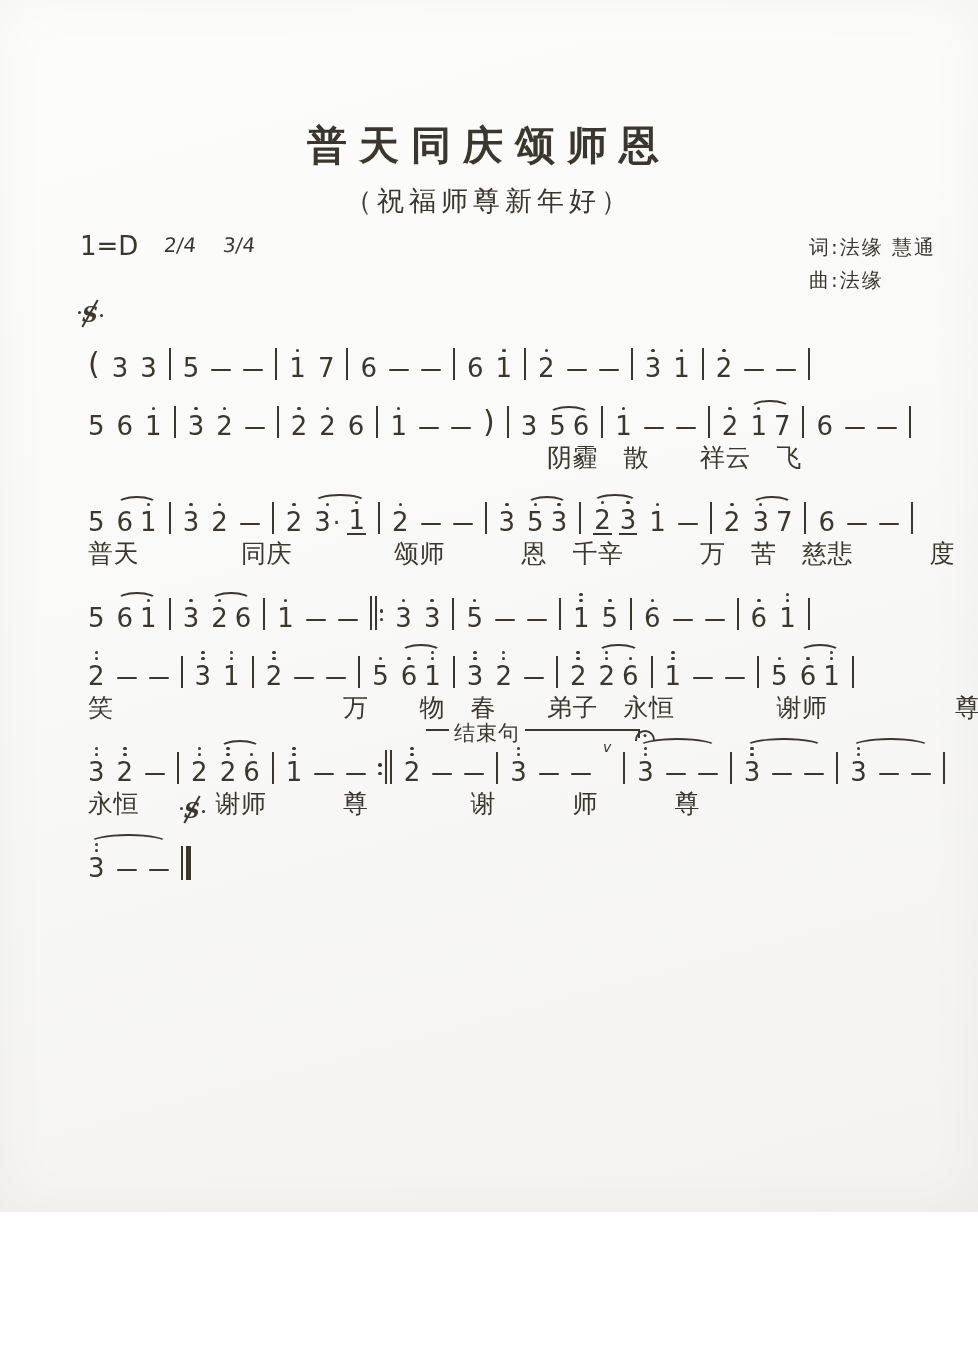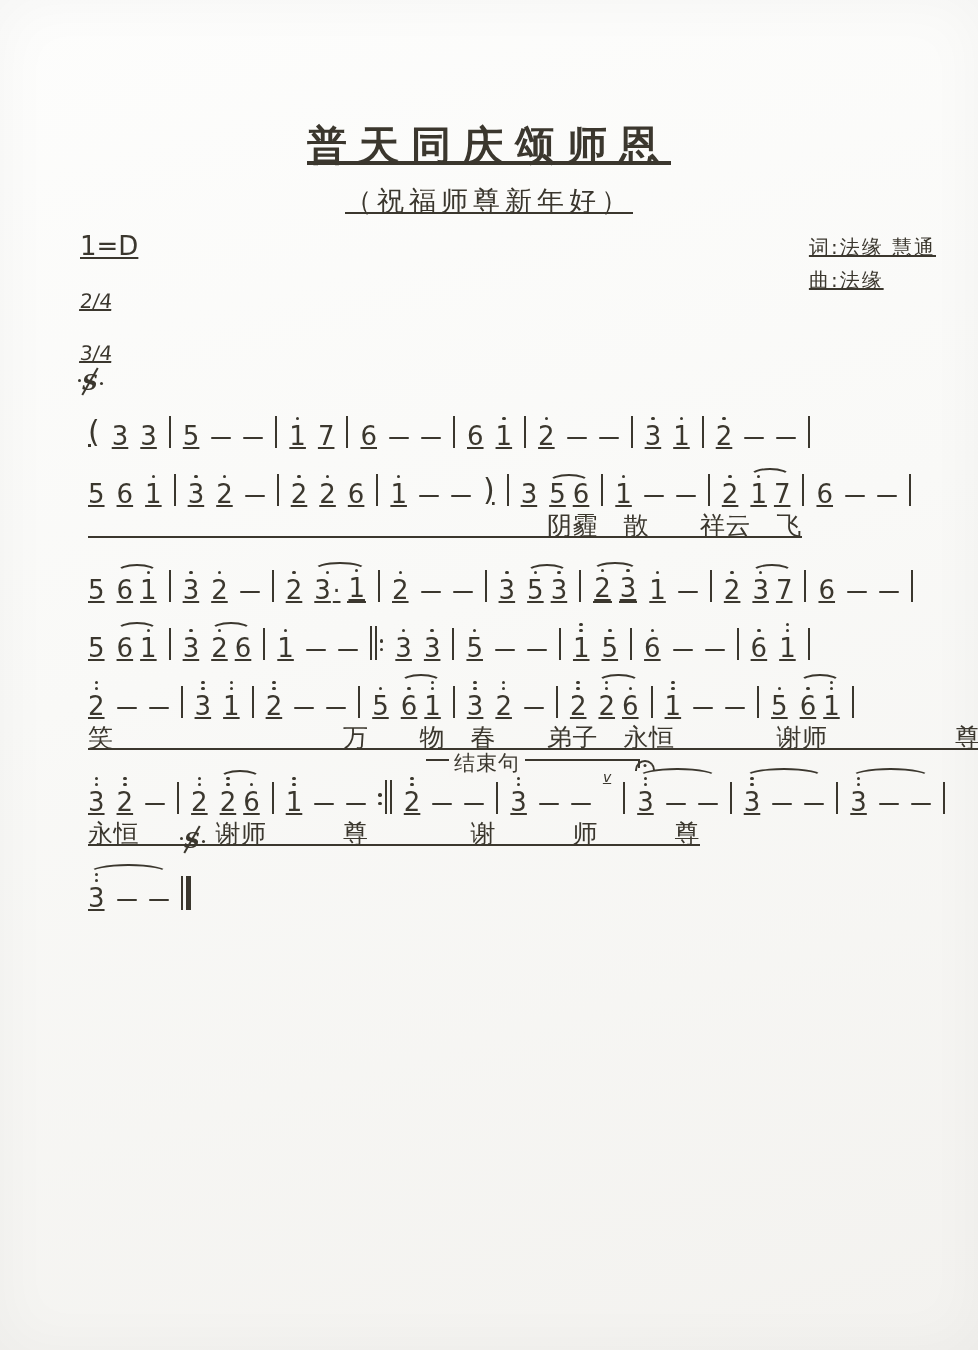--- a/index.html
+++ b/index.html
@@ -1,27 +1,27 @@
 <!DOCTYPE html>
 <html><head>
 <meta charset="utf-8">
 <style>
   :root { --ink:#3b372e; --paper:#f8f7f5; }
   html,body { margin:0; padding:0; }
   body { width:978px; height:1350px; overflow:hidden;
          font-family:"DejaVu Sans", sans-serif; color:var(--ink); }
-  .page { position:relative; width:978px; height:1350px;
+  .page { position:relative; width:978px; height:1212px;
           background:linear-gradient(165deg,#fdfdfc 0%,#f9f9f7 45%,#f3f2ef 100%);
-          box-shadow:inset 0 0 60px rgba(0,0,0,0.035);text-decoration:underline; }
+          box-shadow:inset 0 0 60px rgba(0,0,0,0.035); }
   .title { margin:0 auto; padding-top:118px; text-align:center;
            font-size:40px; font-weight:600; letter-spacing:12px; }
   .subtitle { margin-top:10px; text-align:center; font-size:27px; letter-spacing:5px; }
   .meta { display:flex; justify-content:space-between; align-items:flex-start;
           padding:12px 42px 0 80px; }
-  .keysig { display:flex; align-items:flex-start; gap:26px; font-size:26px;flex-direction:column; }
+  .keysig { display:flex; align-items:flex-start; gap:26px; font-size:26px; }
   .meter { font-size:20px; margin-top:2px; transform:skewX(-6deg); }
   .credits { font-size:20px; line-height:1.65; letter-spacing:2px; }
   .score { padding:26px 20px 0 88px; }
   .lrow { padding-top:8px; position:relative; }
   .mline { display:flex; align-items:flex-end; gap:12px; height:50px; position:relative; }
   .note { display:inline-flex; flex-direction:column; align-items:center;
           justify-content:flex-end; position:relative; min-width:14px; }
   .drow { display:flex; align-items:flex-end; }
   .d { font-size:26px; line-height:1; }
   .ul { border-bottom:2px solid var(--ink); padding:0 1px; }
@@ -481,20 +481,21 @@
           <span class="bar"></span>
           <span class="note">
             <span class="drow">
               <span class="d">6</span>
             </span>
           </span>
           <span class="dash"></span>
           <span class="dash"></span>
           <span class="bar"></span>
         </div>
+        <div class="lyr">普天　　　　同庆　　　　颂师　　　恩　千辛　　　万　苦　慈悲　　　度</div>
       </div>
       <div class="lrow">
         <div class="mline">
           <span class="note">
             <span class="drow">
               <span class="d">5</span>
             </span>
           </span>
           <span class="cl">
             <span class="note">

